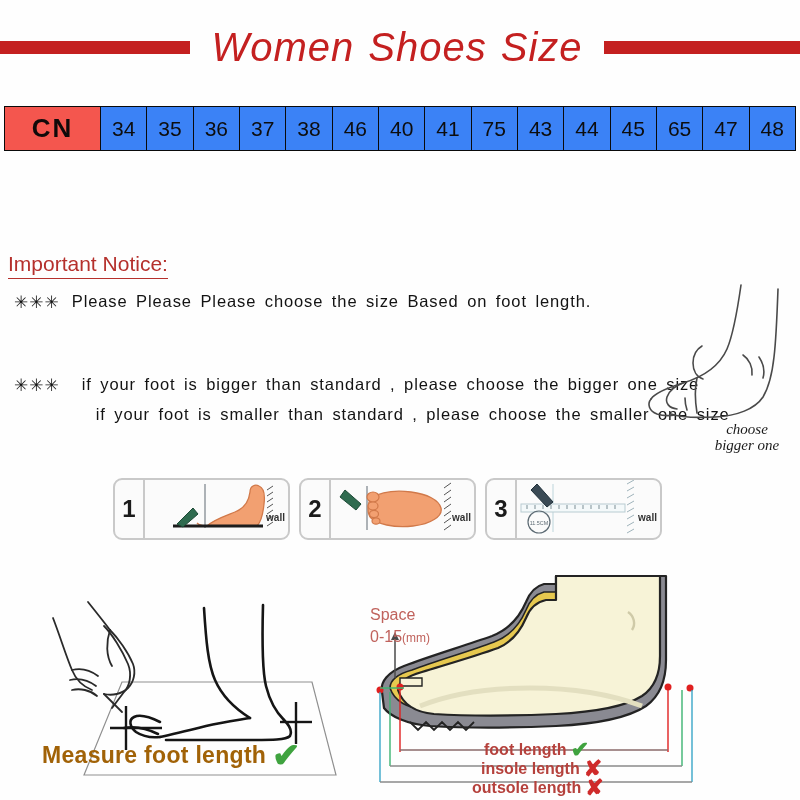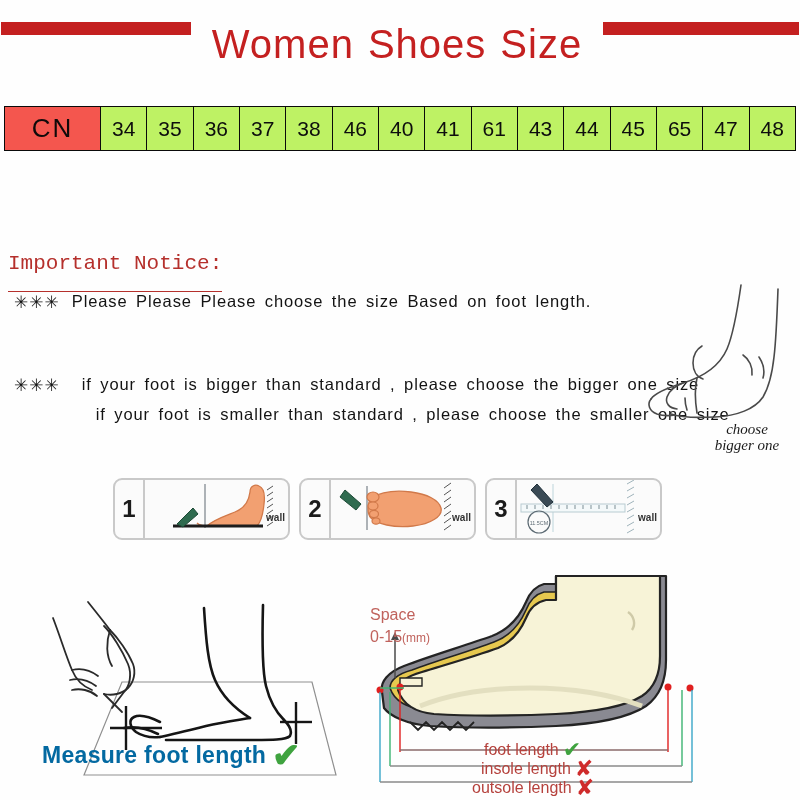--- a/index.html
+++ b/index.html
@@ -8,21 +8,21 @@
     width:800px; height:800px;
     background:#fefefe;
     font-family:"Liberation Sans", sans-serif;
     position:relative;
     overflow:hidden;
   }
 
   
   .title-row{
     position:absolute; left:0; top:22px; width:800px; height:50px;
-    display:flex; justify-content:center;
+    display:flex; align-items:center; justify-content:center;font-style:italic;
   }
   .title-bar{
     height:13px; background:#c42020; flex:0 0 auto;
   }
   .title-bar.left{ width:190px; margin-right:14px; }
   .title-bar.right{ width:196px; margin-left:14px; }
   .title-text{
     color:#c42020;
     font-size:40px;
     letter-spacing:1px;
@@ -51,43 +51,43 @@
   }
   .hdr-cell.r1{
     color:#5a0d0a;
     font-size:12.5px;
     font-weight:bold;
     letter-spacing:.6px;
   }
   .hdr-cell.r2{
     color:#100a0a;
     font-size:26px;
-    font-weight:normal;
+    font-weight:bold;
     letter-spacing:2px;
     text-align:center;
   }
   .cm-cell{
     background:#f0d8c4;
     color:#0d0d0d;
     font-size:21px;
   }
   .cn-cell{
-    background:#bef264;
+    background:#3b82f6;
     color:#0d0d0d;
     font-size:21px;
   }
 
   
   .notice-title{
     position:absolute; left:8px; top:252px;
     color:#b5302c;
     font-size:21px;
     border-bottom:1.6px solid #b5302c;
-    padding-bottom:16px;
-    font-family:Liberation Mono, monospace;
+    padding-bottom:2px;
+    font-family:Liberation Sans, sans-serif;
   }
   .note-block{ position:absolute; color:#131313; }
   .note-star{
     font-size:17px; letter-spacing:1px;
     font-family:"Liberation Sans", sans-serif;
   }
   .note-line{
     font-size:16.5px;
     letter-spacing:.9px;
     word-spacing:3px;
@@ -145,21 +145,21 @@
     font-family:"Liberation Sans", sans-serif;
     margin-top:44px;
   }
 
   
   .measure-panel{
     position:absolute; left:0px; top:560px; width:375px; height:240px;
   }
   .measure-caption{
     position:absolute; left:42px; top:742px;
-    font-size:23px; font-weight:bold; color:#0369a1;
+    font-size:23px; font-weight:bold; color:#a16207;
     letter-spacing:.3px;
     font-family:"Liberation Sans", sans-serif;
   }
   .measure-check{
     position:absolute; left:272px; top:735px;
     color:#3fa33f; font-size:34px; font-weight:bold;
     font-family:"Liberation Sans", sans-serif;
   }
 
   
@@ -171,21 +171,21 @@
     color:#c0625c; font-size:16px; line-height:1.35;
     font-family:"Liberation Sans", sans-serif;
   }
   .space-label .u{ font-size:12px; }
   .len-labels{
     position:absolute; left:484px; top:740px;
     font-family:"Liberation Sans", sans-serif;
   }
   .len-row{
     display:flex; align-items:center;
-    color:#b5413c; font-size:16px; font-weight:normal;
+    color:#b5413c; font-size:16px; font-weight:bold;
     height:19px;
     white-space:nowrap;
   }
   .len-row .mark{ margin-left:4px; font-size:22px; line-height:1; }
   .mark.ok{ color:#3fa33f; }
   .mark.no{ color:#cf2b2b; }
   .len-row.r2{ margin-left:-3px; }
   .len-row.r3{ margin-left:-12px; }
 </style>
 </head>
@@ -204,21 +204,21 @@
     <tr>
       <td class="hdr-cell r2">CN</td>
       <td class="cn-cell">34</td>
       <td class="cn-cell">35</td>
       <td class="cn-cell">36</td>
       <td class="cn-cell">37</td>
       <td class="cn-cell">38</td>
       <td class="cn-cell">46</td>
       <td class="cn-cell">40</td>
       <td class="cn-cell">41</td>
-      <td class="cn-cell">61</td>
+      <td class="cn-cell">75</td>
       <td class="cn-cell">43</td>
       <td class="cn-cell">44</td>
       <td class="cn-cell">45</td>
       <td class="cn-cell">65</td>
       <td class="cn-cell">47</td>
       <td class="cn-cell">48</td>
     </tr>
   </tbody>
 </table>
 

